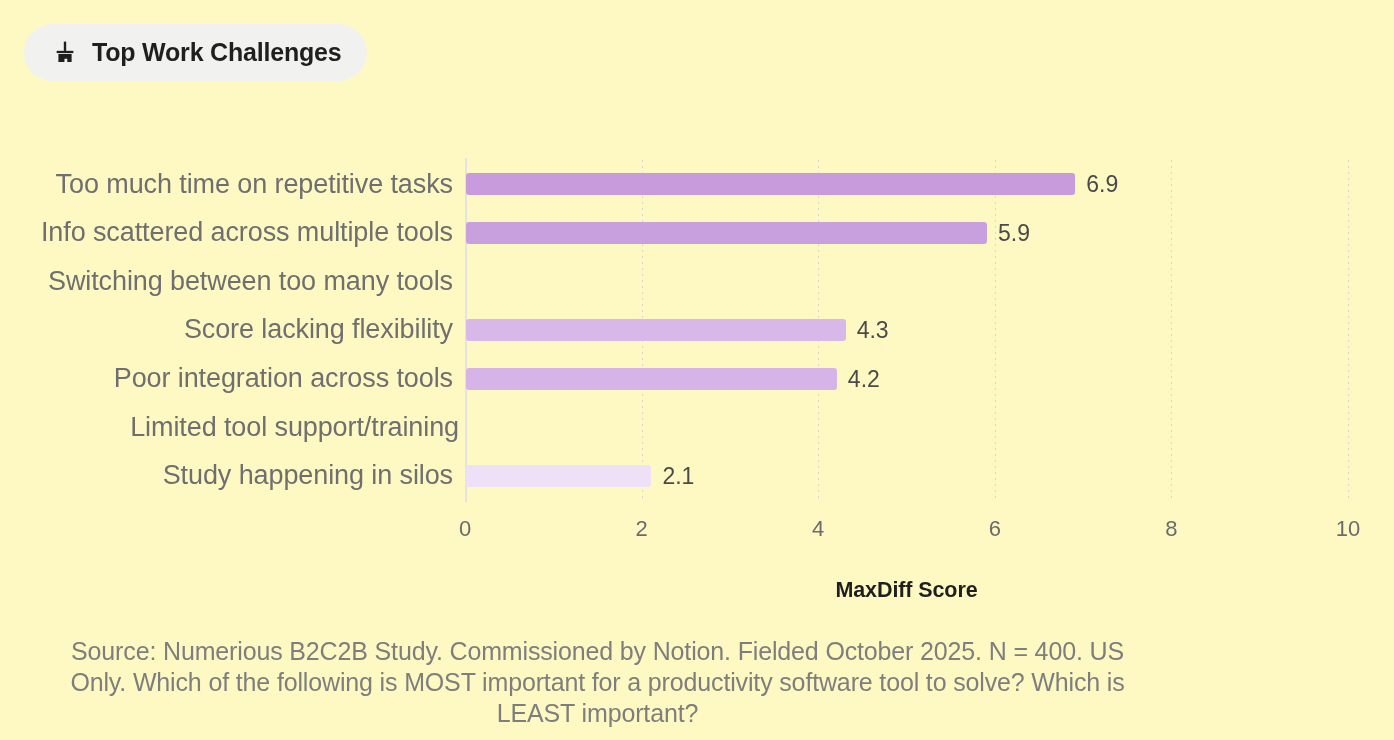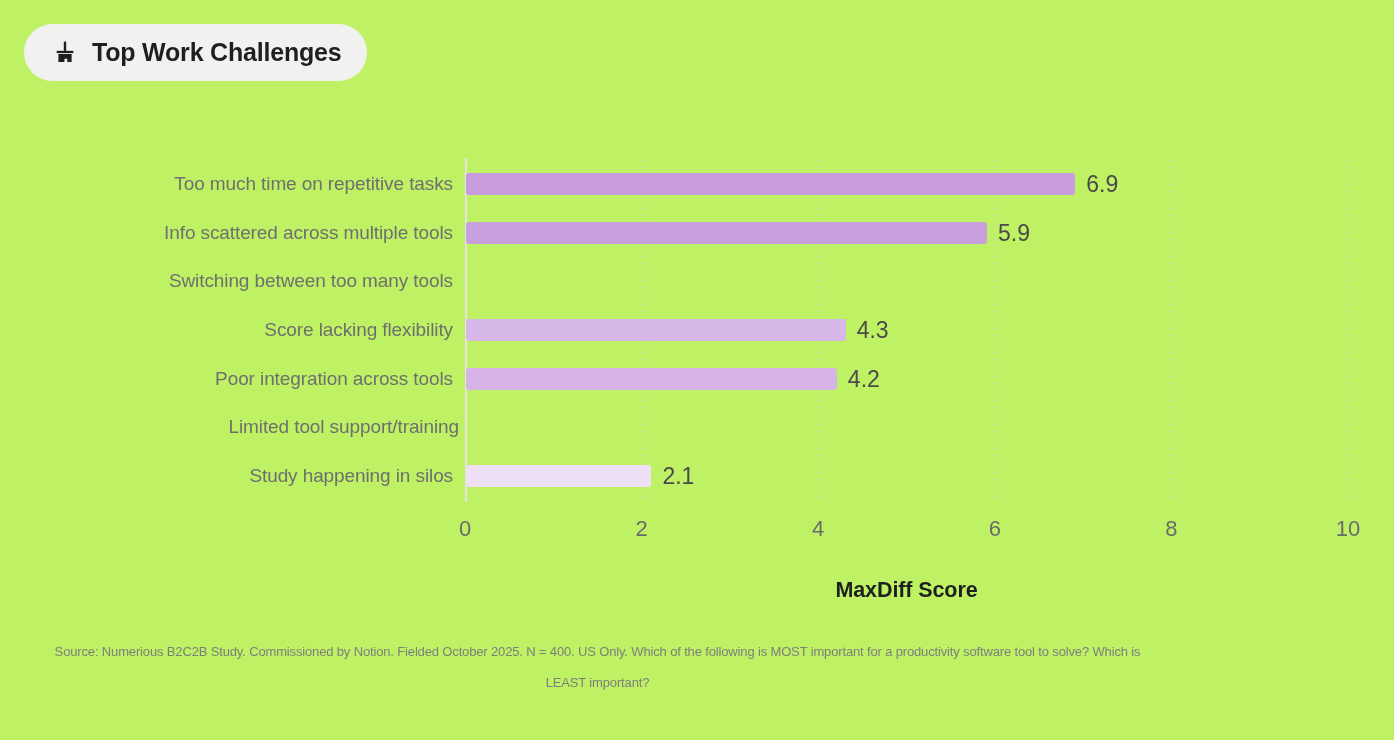--- a/index.html
+++ b/index.html
@@ -9,21 +9,21 @@
     height: 740px;
     background: #ffffff;
     font-family: "Liberation Sans", sans-serif;
     overflow: hidden;
   }
 
   #page {
     position: relative;
     width: 1394px;
     height: 740px;
-    background: #bef264;
+    background: #fef9c3;
   }
 
   
   .title-pill {
     position: absolute;
     left: 24px;
     top: 24px;
     height: 57px;
     display: flex;
     align-items: center;
@@ -85,21 +85,21 @@
     height: 48.57px;
     display: flex;
     align-items: center;
   }
 
   .cat-label {
     position: absolute;
     right: 1394px;            
     width: 420px;
     text-align: right;
-    font-size: 19px;
+    font-size: 27px;
     color: #6F6F6F;
     white-space: nowrap;
     letter-spacing: -0.1px;
   }
 
   .label-box {
     position: absolute;
     left: 35px;
     width: 418px;
     text-align: right;
@@ -151,21 +151,21 @@
   }
 
   
   .caption {
     position: absolute;
     left: 0;
     top: 636px;
     width: 1195px;
     padding: 0 42px;
     text-align: center;
-    font-size: 13px;
+    font-size: 25px;
     line-height: 31px;
     color: #7E7E7E;
     letter-spacing: -0.15px;
   }
 </style>
 </head>
 <body>
 
 <div id="page">
 

